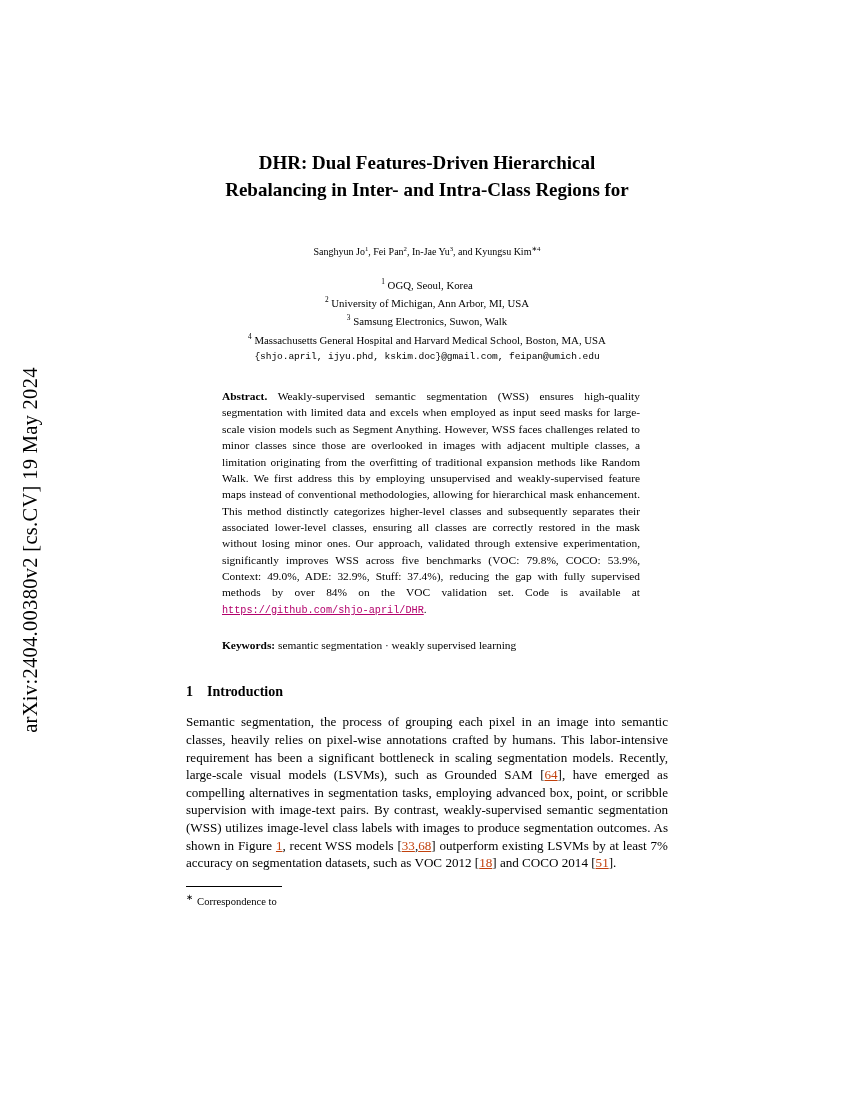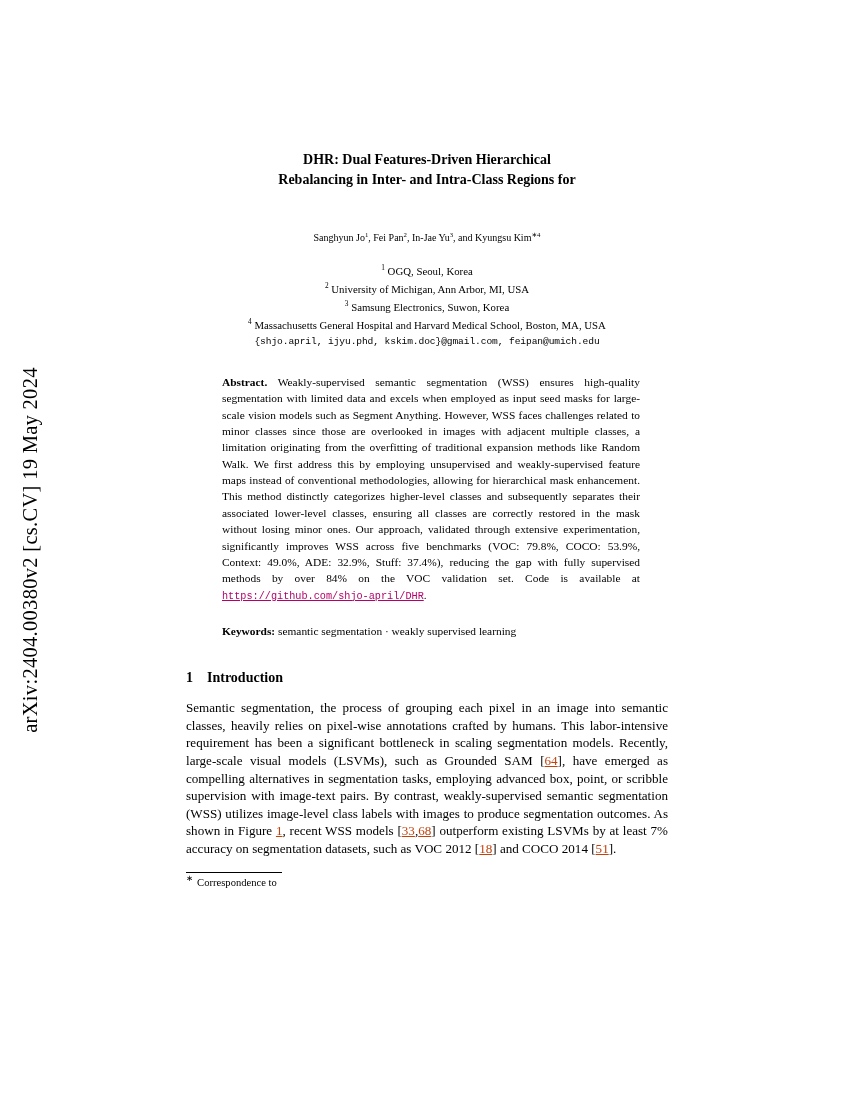--- a/index.html
+++ b/index.html
@@ -46,21 +46,21 @@
 
   .content {
     position: absolute;
     left: 186px;
     top: 150px;
     width: 482px;
   }
 
   .title {
     text-align: center;
-    font-size: 14px;
+    font-size: 19px;
     font-weight: bold;
     line-height: 1.42;
     font-family: "Liberation Serif", serif;
     margin: 0 0 0 0;
   }
   .title .ln {
     display: block;
   }
 
   .authors {
@@ -140,20 +140,21 @@
     text-justify: inter-word;
   }
 
   .footnote-rule {
     margin-top: 14px;
     width: 96px;
     height: 1px;
     background: #000;
   }
   .footnote {
+    margin-top: 5px;
     font-size: 10.6px;
     line-height: 1.3;
   }
   .footnote .star {
     vertical-align: super;
     font-size: 0.8em;
     margin-right: 4px;
   }
 </style>
 </head>
@@ -170,21 +171,21 @@
       <span class="ln">Rebalancing in Inter- and Intra-Class Regions for</span>
     </div>
 
     <div class="authors">
       <span>Sanghyun Jo</span><sup>1</sup><span>, </span><span>Fei Pan</span><sup>2</sup><span>, </span><span>In-Jae Yu</span><sup>3</sup><span>, and </span><span>Kyungsu Kim</span><sup>∗4</sup>
     </div>
 
     <div class="affiliations">
       <span class="aff"><sup>1</sup> <span>OGQ, Seoul, Korea</span></span>
       <span class="aff"><sup>2</sup> <span>University of Michigan, Ann Arbor, MI, USA</span></span>
-      <span class="aff"><sup>3</sup> <span>Samsung Electronics, Suwon, Korea</span></span>
+      <span class="aff"><sup>3</sup> <span>Samsung Electronics, Suwon, Walk</span></span>
       <span class="aff"><sup>4</sup> <span>Massachusetts General Hospital and Harvard Medical School, Boston, MA, USA</span></span>
       <span class="aff email">{shjo.april, ijyu.phd, kskim.doc}@gmail.com, feipan@umich.edu</span>
     </div>
 
     <div class="abstract">
       <span class="head">Abstract.</span>
       <span>Weakly-supervised semantic segmentation (WSS) ensures high-quality segmentation with limited data and excels when employed as input seed masks for large-scale vision models such as Segment Anything. However, WSS faces challenges related to minor classes since those are overlooked in images with adjacent multiple classes, a limitation originating from the overfitting of traditional expansion methods like Random Walk. We first address this by employing unsupervised and weakly-supervised feature maps instead of conventional methodologies, allowing for hierarchical mask enhancement. This method distinctly categorizes higher-level classes and subsequently separates their associated lower-level classes, ensuring all classes are correctly restored in the mask without losing minor ones. Our approach, validated through extensive experimentation, significantly improves WSS across five benchmarks (VOC: 79.8%, COCO: 53.9%, Context: 49.0%, ADE: 32.9%, Stuff: 37.4%), reducing the gap with fully supervised methods by over 84% on the VOC validation set. Code is available at </span><a class="mono-link" href="#">https://github.com/shjo-april/DHR</a><span>.</span>
     </div>
 
     <div class="keywords">

